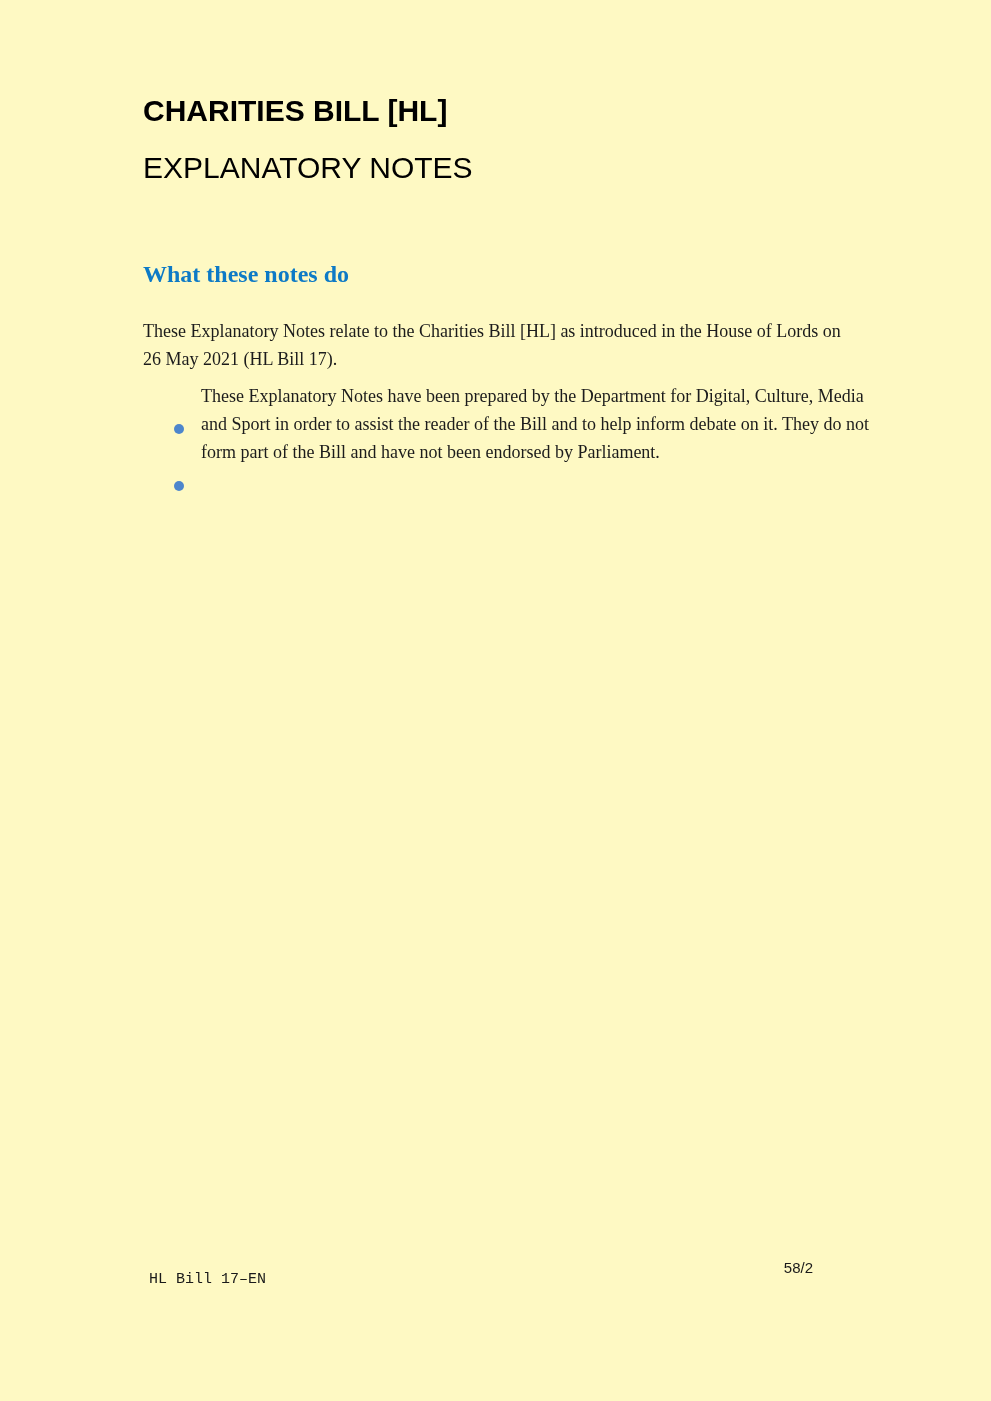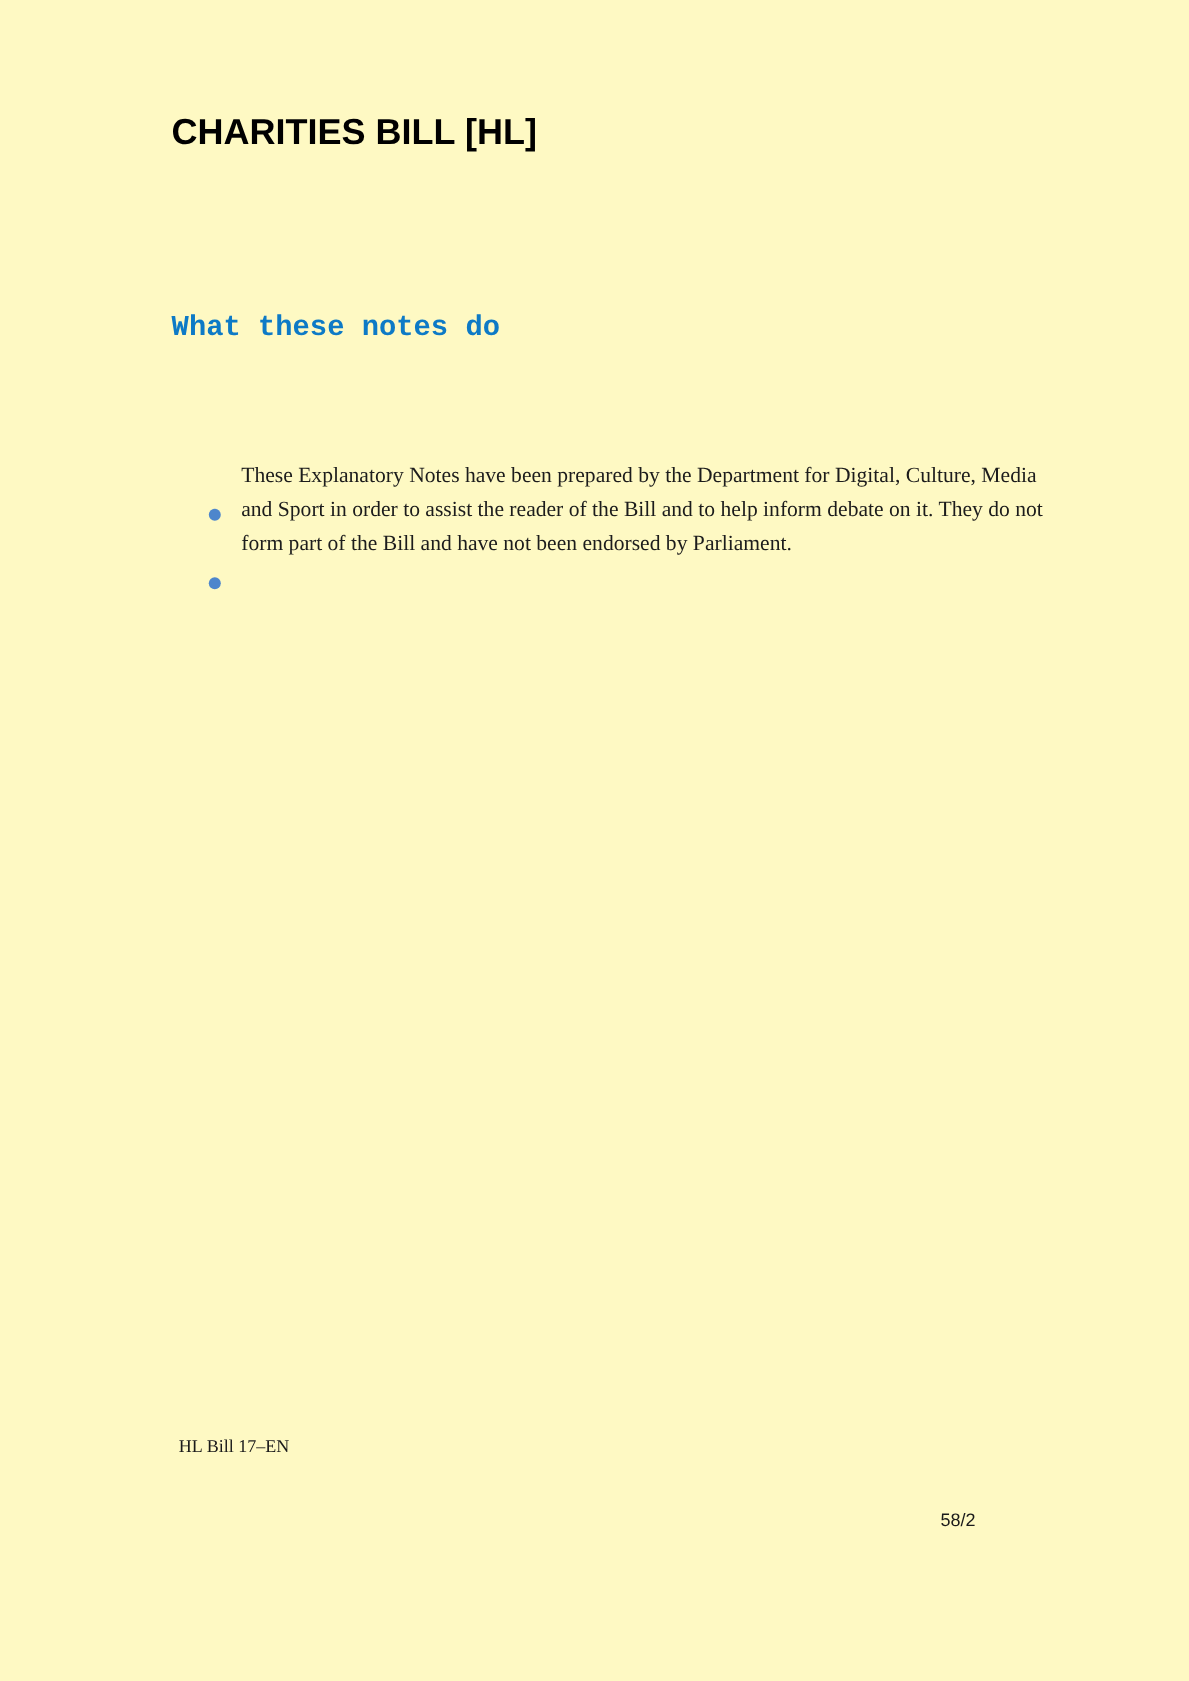--- a/index.html
+++ b/index.html
@@ -31,21 +31,21 @@
     font-family: "Liberation Sans", sans-serif;
     font-size: 30px;
     font-weight: normal;
     line-height: 34px;
     color: #000000;
   }
   .section-heading {
     position: absolute;
     left: 143px;
     top: 260px;
-    font-family: Liberation Mono, monospace;
+    font-family: Liberation Serif, serif;
     font-size: 24px;
     font-weight: bold;
     line-height: 28px;
     color: #0d7ac6;
   }
   .intro-paragraph {
     position: absolute;
     left: 143px;
     right: 40px;
     top: 317px;
@@ -78,22 +78,22 @@
     margin-left: 17px;
     font-family: "Liberation Serif", serif;
     font-size: 18px;
     line-height: 28px;
     color: #1c1c1c;
     white-space: pre-line;
   }
   .footer-left {
     position: absolute;
     left: 149px;
-    top: 1196px;
-    font-family: Liberation Serif, serif;
+    top: 1270px;
+    font-family: Liberation Mono, monospace;
     font-size: 15px;
     line-height: 20px;
     color: #1a1a1a;
   }
   .footer-right {
     position: absolute;
     right: 178px;
     top: 1258px;
     font-family: "Liberation Sans", sans-serif;
     font-size: 15px;
@@ -101,23 +101,26 @@
     color: #1a1a1a;
   }
 </style>
 </head>
 <body>
 
 <div class="page">
 
   <div class="doc-title">CHARITIES BILL [HL]</div>
 
+  <div class="doc-subtitle">EXPLANATORY NOTES</div>
 
   <div class="section-heading">What these notes do</div>
 
+  <div class="intro-paragraph">These Explanatory Notes relate to the Charities Bill [HL] as introduced in the House of Lords on
+26 May 2021 (HL Bill 17).</div>
 
   <div class="bullet-list">
 
     <div class="bullet-item">
       <span class="bullet-dot"></span>
       <div class="bullet-text">These Explanatory Notes have been prepared by the Department for Digital, Culture, Media
 and Sport in order to assist the reader of the Bill and to help inform debate on it. They do not
 form part of the Bill and have not been endorsed by Parliament.</div>
     </div>
 

